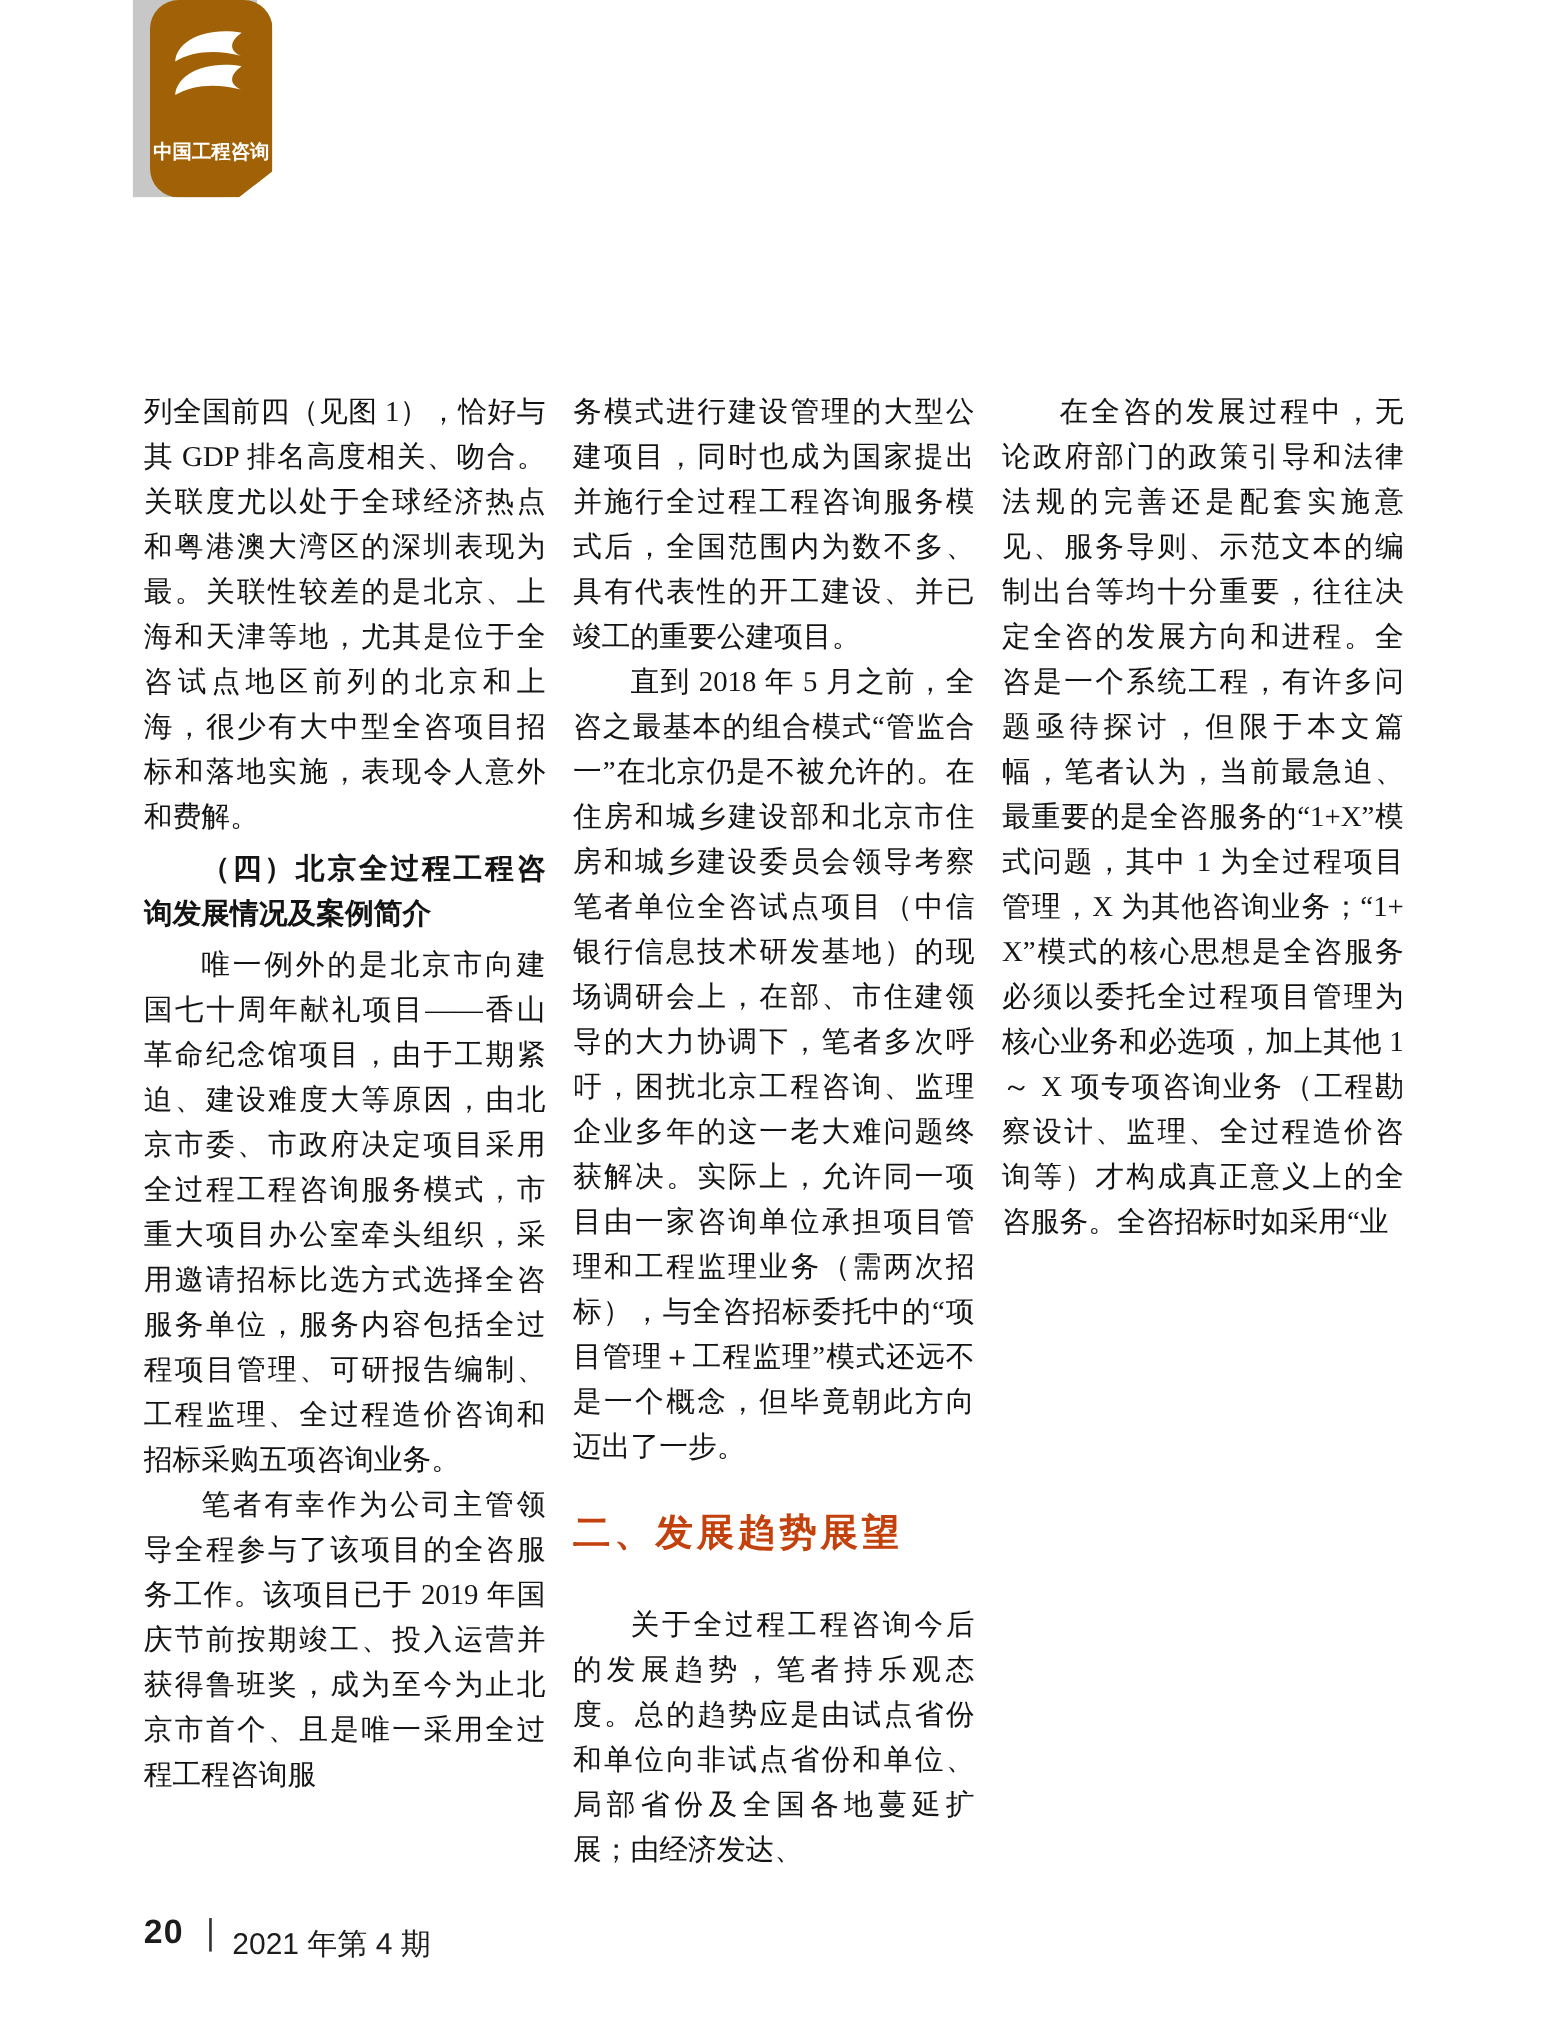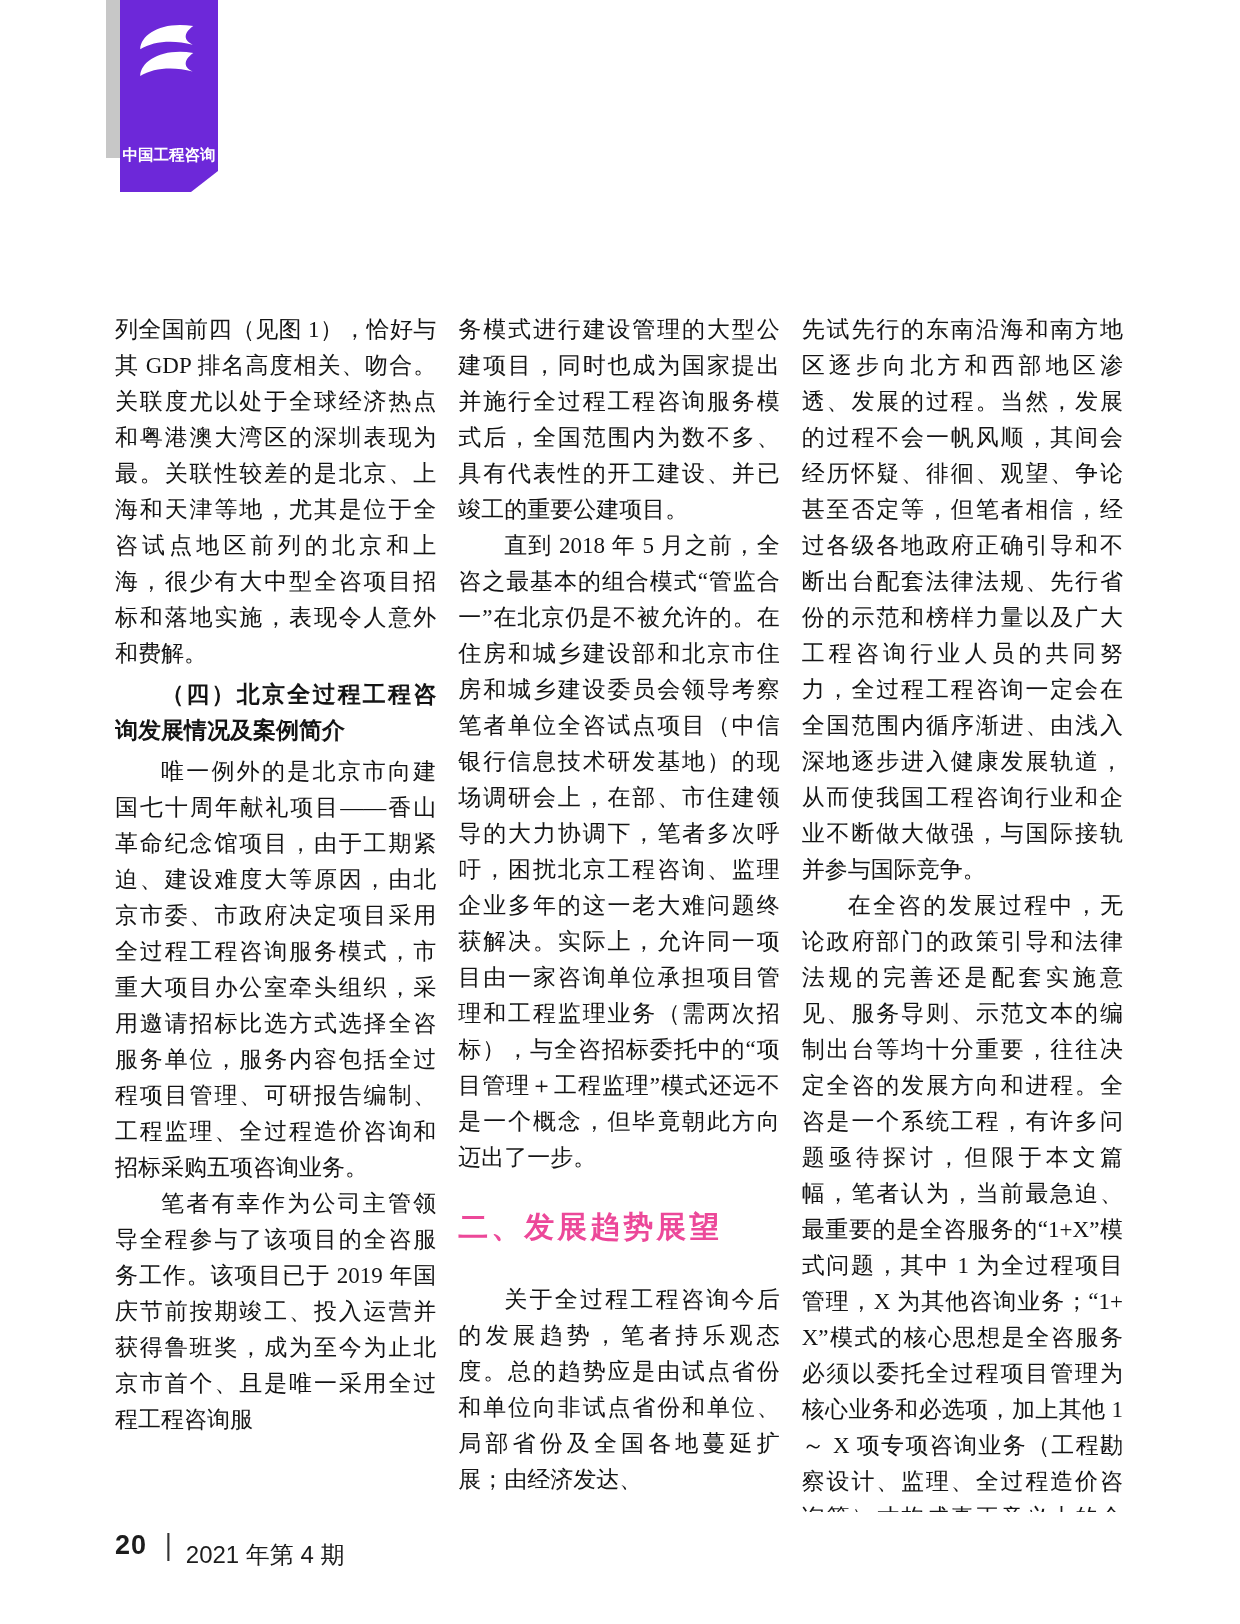--- a/index.html
+++ b/index.html
@@ -15,23 +15,24 @@
   }
 
   
   .logo { position: absolute; left: 106px; top: 0; width: 115px; height: 160px; }
   .logo-shadow {
     position: absolute; left: 0; top: 0; width: 100px; height: 158px;
     background: #c7c7c7;
     clip-path: polygon(0 0, 100% 0, 100% calc(100% - 22px), calc(100% - 28px) 100%, 0 100%);
   }
   .logo-box {
-    position: absolute; left: 14px; top: 0; width: 98px; height: 192px;
-    background: #6d28d9;
+    position: absolute; left: 14px; top: 0; width: 98px; height: 158px;
+    background: #a16207;
     clip-path: polygon(0 0, 100% 0, 100% calc(100% - 21px), calc(100% - 27px) 100%, 0 100%);
+    border-radius: 23px;
   }
   .logo-mark { position: absolute; left: 17px; top: 20px; width: 64px; height: 66px; }
   .logo-text {
     position: absolute; left: 0; bottom: 26px; width: 100%;
     text-align: center; color: #ffffff; font-weight: bold;
     font-size: 15.5px; white-space: nowrap; letter-spacing: 0;
   }
 
   
   .content {
@@ -49,21 +50,21 @@
     font-weight: normal;
     word-break: break-all;
   }
   .ind { text-indent: 2em; }
   .h-bold {
     font-weight: bold !important;
     text-indent: 2em;
     margin: 5px 0 5px 0 !important;
   }
   .h-blue {
-    color: #ec4899;
+    color: #c2410c;
     font-weight: bold !important;
     font-size: 30px !important;
     line-height: 38px !important;
     letter-spacing: 3px;
     margin: 32px 0 36px 0 !important;
     text-align: left !important;
   }
   .sub-gap { margin-bottom: 12px !important; }
 
   
@@ -102,21 +103,20 @@
     </div>
 
     <div class="col">
       <p>务模式进行建设管理的大型公建项目，同时也成为国家提出并施行全过程工程咨询服务模式后，全国范围内为数不多、具有代表性的开工建设、并已竣工的重要公建项目。</p>
       <p class="ind">直到 2018 年 5 月之前，全咨之最基本的组合模式“管监合一”在北京仍是不被允许的。在住房和城乡建设部和北京市住房和城乡建设委员会领导考察笔者单位全咨试点项目（中信银行信息技术研发基地）的现场调研会上，在部、市住建领导的大力协调下，笔者多次呼吁，困扰北京工程咨询、监理企业多年的这一老大难问题终获解决。实际上，允许同一项目由一家咨询单位承担项目管理和工程监理业务（需两次招标），与全咨招标委托中的“项目管理＋工程监理”模式还远不是一个概念，但毕竟朝此方向迈出了一步。</p>
       <h2 class="h-blue">二、发展趋势展望</h2>
       <p class="ind">关于全过程工程咨询今后的发展趋势，笔者持乐观态度。总的趋势应是由试点省份和单位向非试点省份和单位、局部省份及全国各地蔓延扩展；由经济发达、</p>
     </div>
 
     <div class="col">
-      <p>先试先行的东南沿海和南方地区逐步向北方和西部地区渗透、发展的过程。当然，发展的过程不会一帆风顺，其间会经历怀疑、徘徊、观望、争论甚至否定等，但笔者相信，经过各级各地政府正确引导和不断出台配套法律法规、先行省份的示范和榜样力量以及广大工程咨询行业人员的共同努力，全过程工程咨询一定会在全国范围内循序渐进、由浅入深地逐步进入健康发展轨道，从而使我国工程咨询行业和企业不断做大做强，与国际接轨并参与国际竞争。</p>
       <p class="ind">在全咨的发展过程中，无论政府部门的政策引导和法律法规的完善还是配套实施意见、服务导则、示范文本的编制出台等均十分重要，往往决定全咨的发展方向和进程。全咨是一个系统工程，有许多问题亟待探讨，但限于本文篇幅，笔者认为，当前最急迫、最重要的是全咨服务的“1+X”模式问题，其中 1 为全过程项目管理，X 为其他咨询业务；“1+X”模式的核心思想是全咨服务必须以委托全过程项目管理为核心业务和必选项，加上其他 1 ～ X 项专项咨询业务（工程勘察设计、监理、全过程造价咨询等）才构成真正意义上的全咨服务。全咨招标时如采用“业</p>
     </div>
 
   </div>
 
   <div class="footer">
     <span class="pagenum">20</span>
     <span class="sep">|</span>
     <span class="issue">2021 年第 4 期</span>
   </div>

